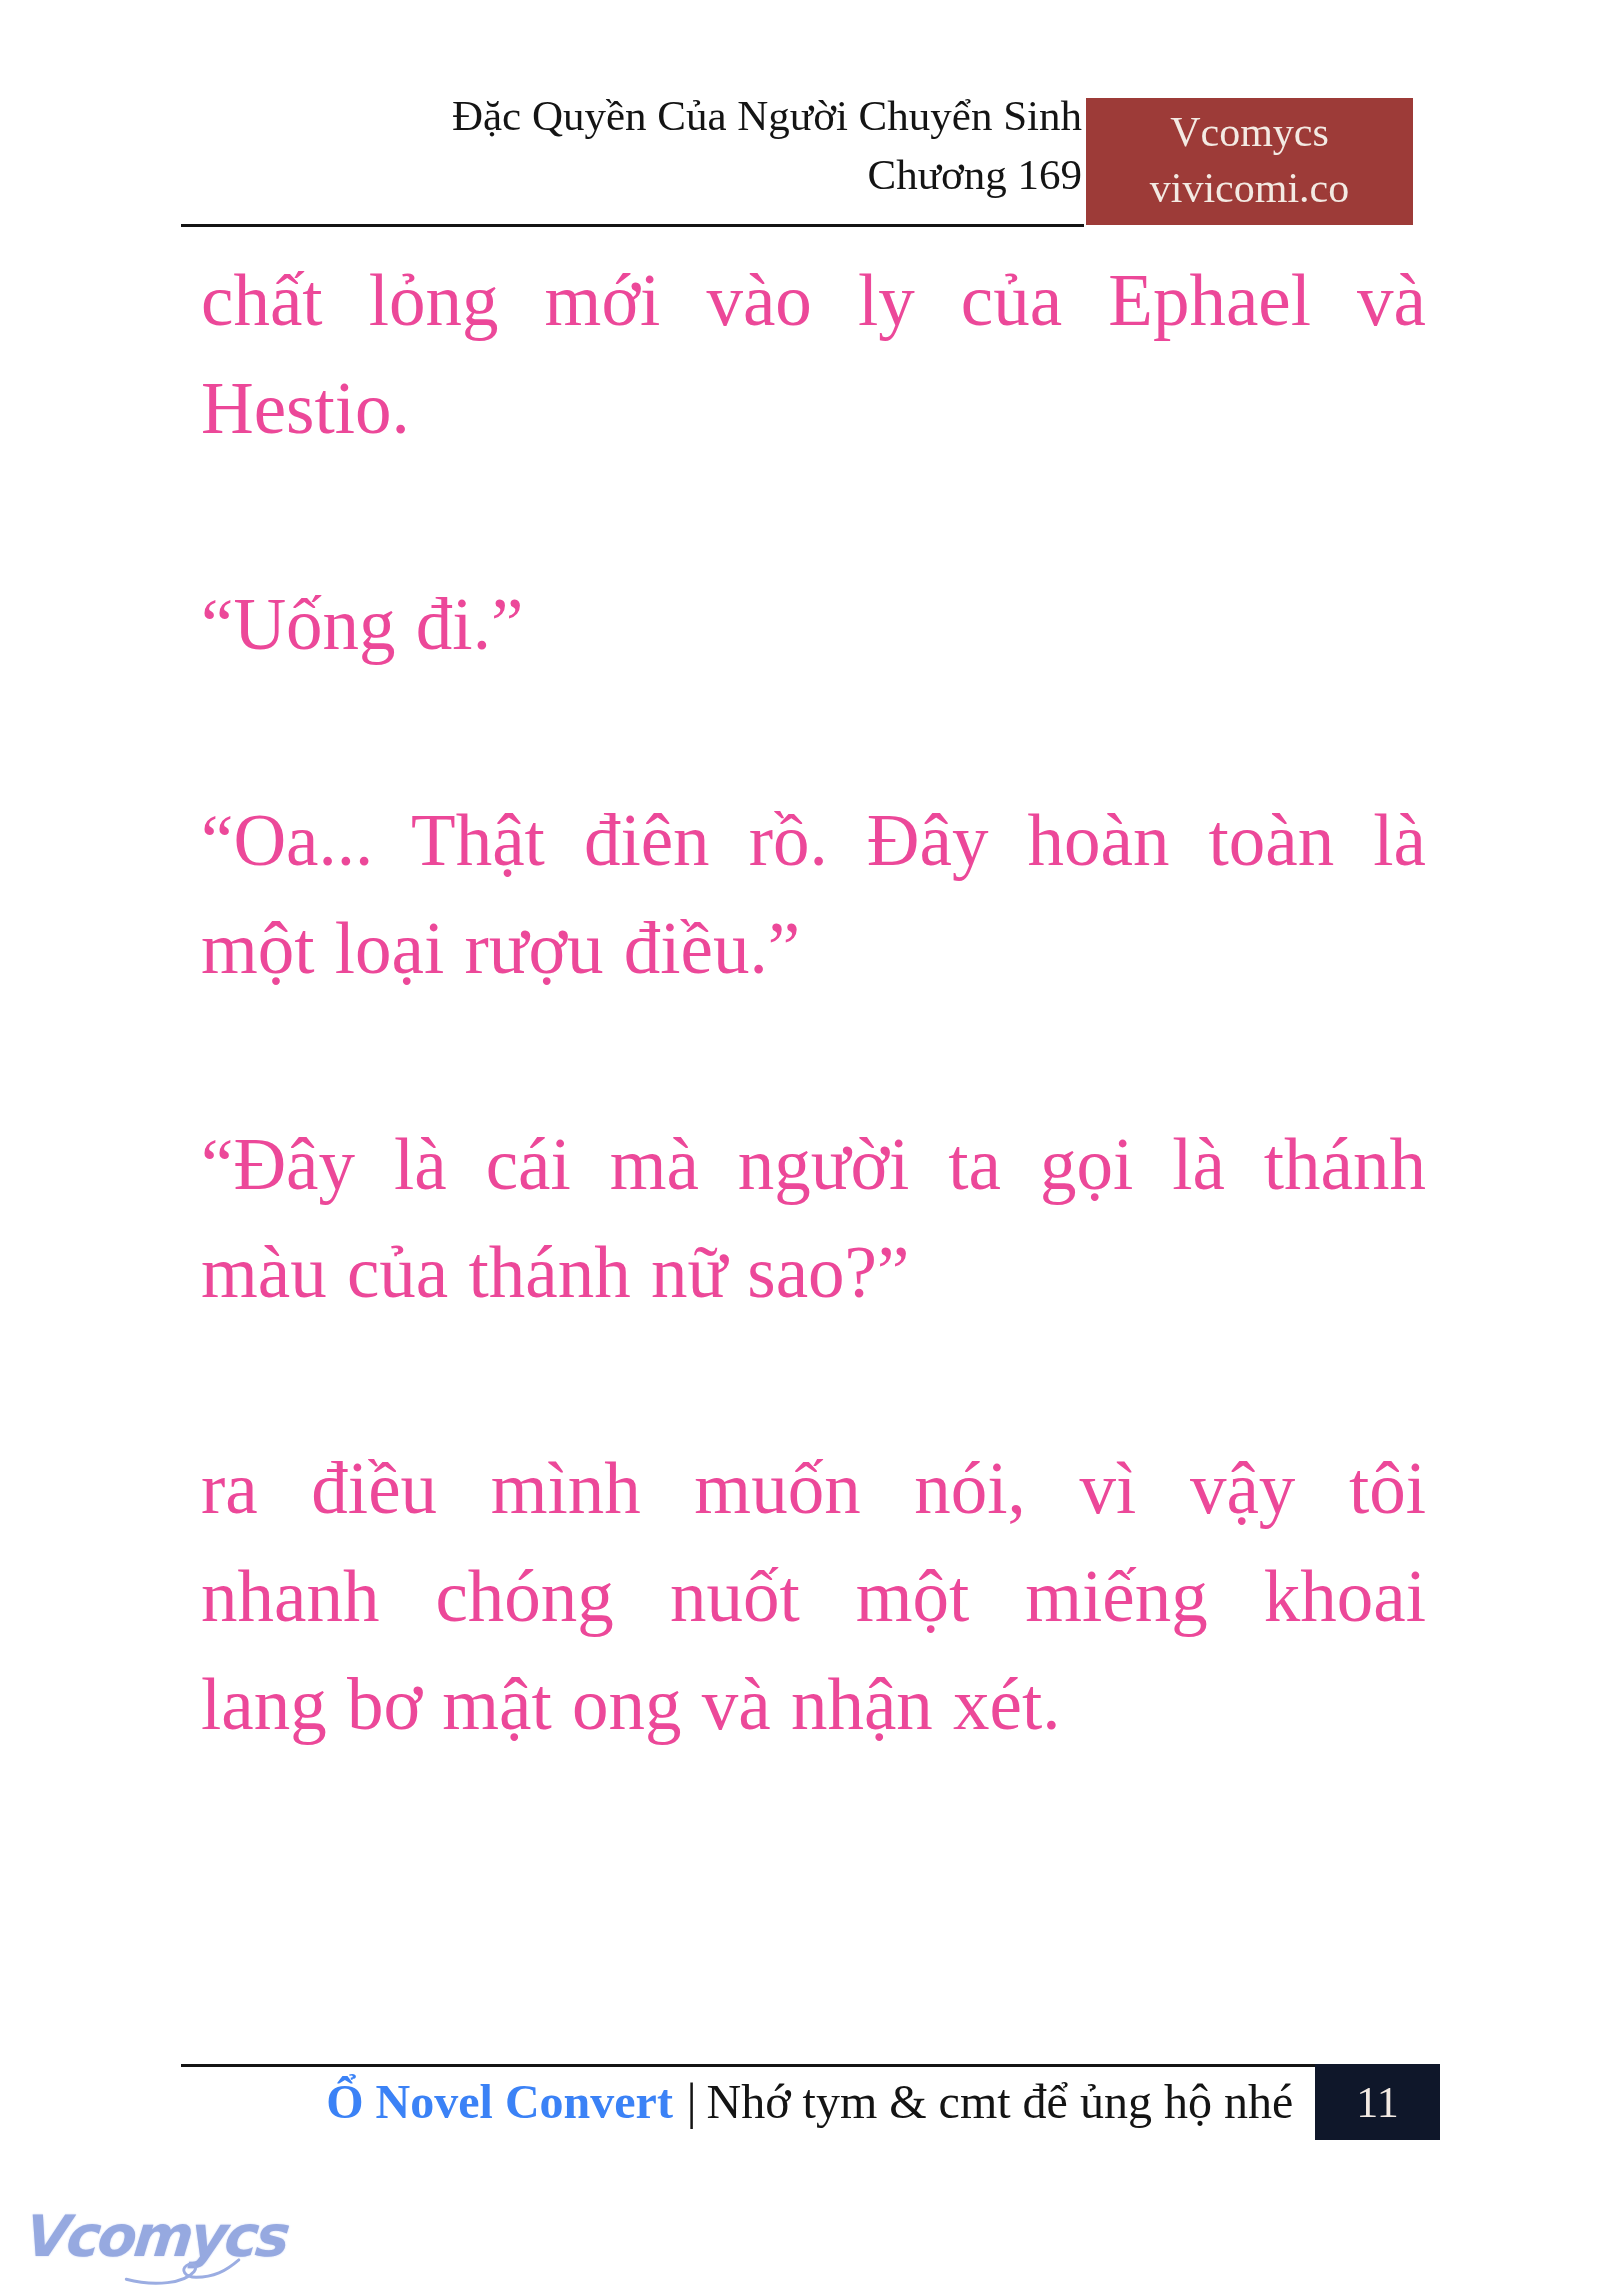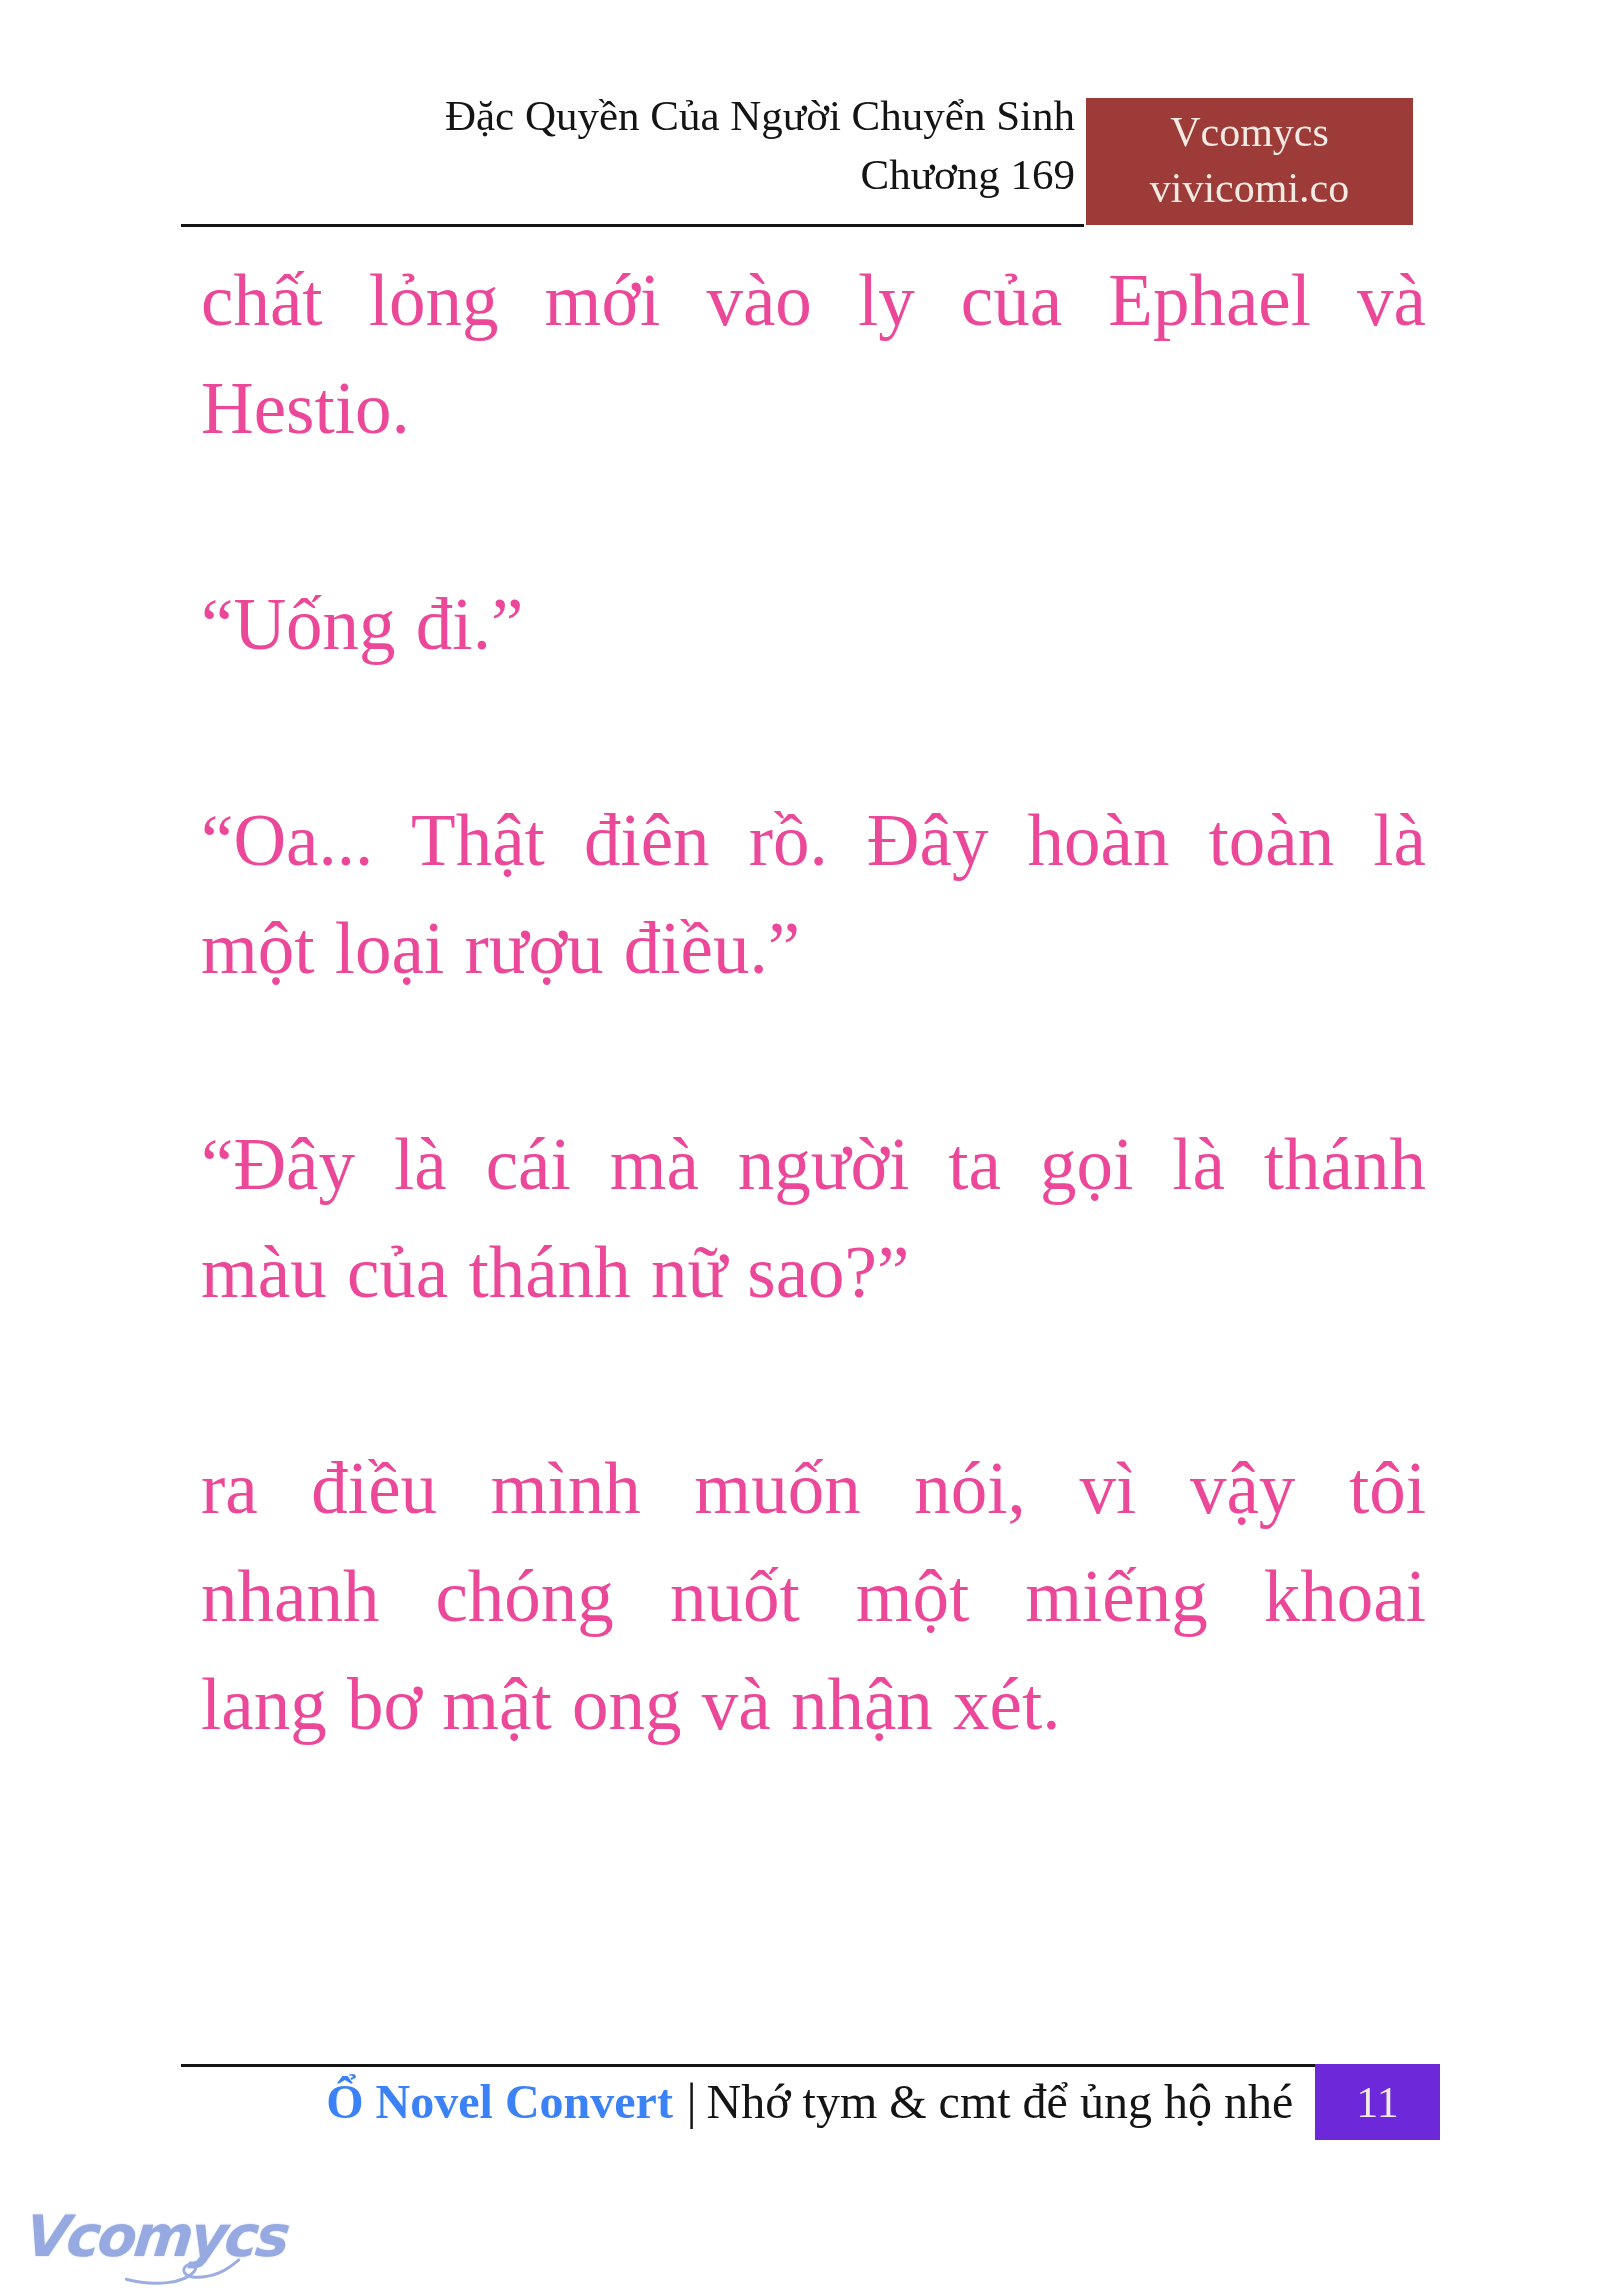--- a/index.html
+++ b/index.html
@@ -6,21 +6,21 @@
   .page{
     position:relative;
     width:1622px;height:2293px;
     background:#ffffff;
     overflow:hidden;
     font-family:"Liberation Serif","DejaVu Serif",serif;
     color:#141414;
   }
   
   .header-text{
-    position:absolute;top:86px;left:181px;width:894px;
+    position:absolute;top:86px;left:188px;width:894px;
     text-align:right;font-size:43px;line-height:59px;
     white-space:nowrap;color:#141414;
   }
   .header-rule{
     position:absolute;top:224px;left:181px;width:903px;height:2.9px;
     background:#141414;
   }
   .brand-box{
     position:absolute;top:98px;left:1086px;width:327px;height:127px;
     text-align:center;font-size:42px;line-height:56px;
@@ -106,21 +106,21 @@
         <div class="line">ra điều mình muốn nói, vì vậy tôi</div>
         <div class="line">nhanh chóng nuốt một miếng khoai</div>
         <div class="line last">lang bơ mật ong và nhận xét.</div>
       </div>
     </div>
 
   <div class="footer-rule"></div>
   <div class="footer-text">
     <span class="footer-brand" style="color: #3b82f6;">Ổ Novel Convert</span><span class="footer-sep">|</span><span>Nhớ tym &amp; cmt để ủng hộ nhé</span>
   </div>
-  <div class="page-box" style="background-color: #6d28d9; color: rgb(243, 234, 227);">
+  <div class="page-box" style="background-color: #0f172a; color: rgb(243, 234, 227);">
     <span>11</span>
   </div>
 
   <div class="watermark">
     <span class="watermark-word">Vcomycs</span>
     <svg class="watermark-flourish" width="137" height="33" viewBox="0 0 140 34">
       <path d="M10 26 C 40 34, 70 30, 80 18 C 84 12, 78 8, 72 12 C 66 16, 70 24, 82 24 C 100 24, 112 18, 126 6" fill="none" stroke="#9bade2" stroke-width="3" stroke-linecap="round"></path>
     </svg>
   </div>
 

